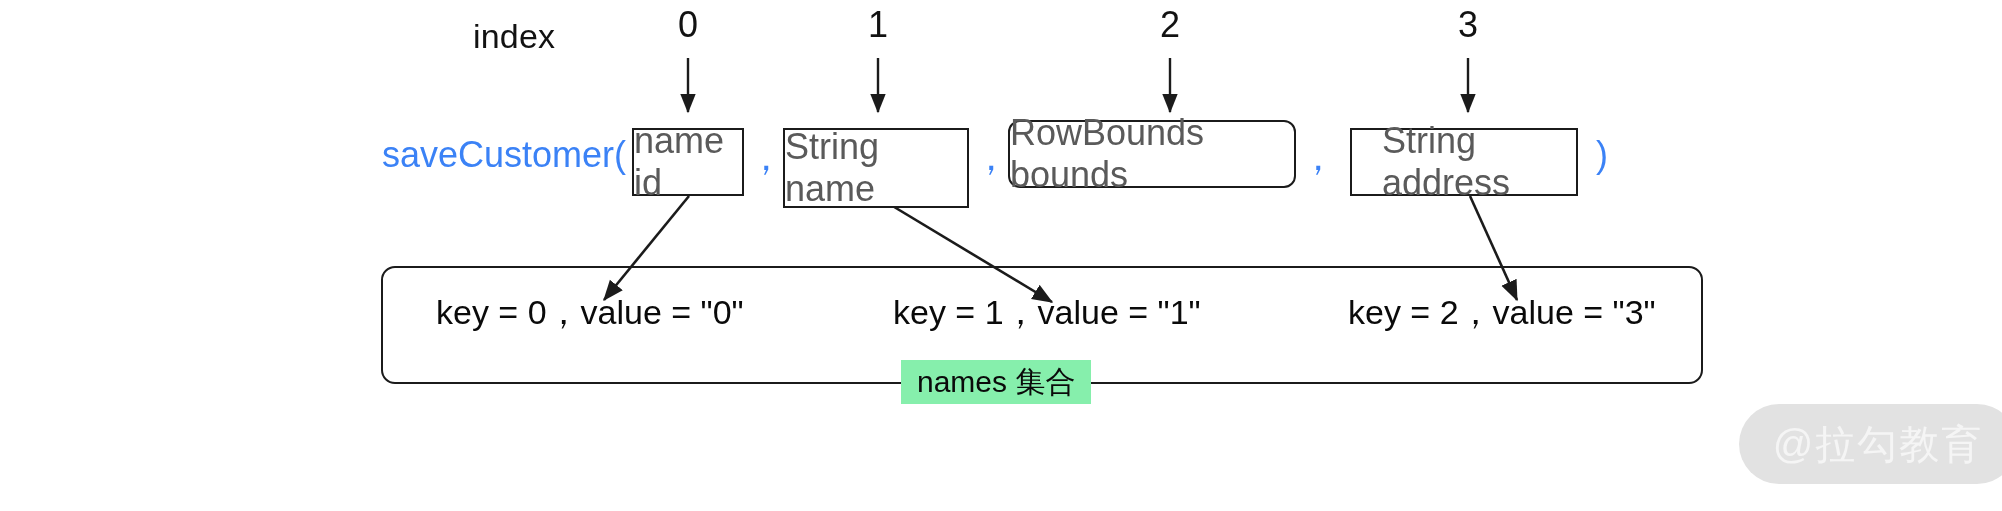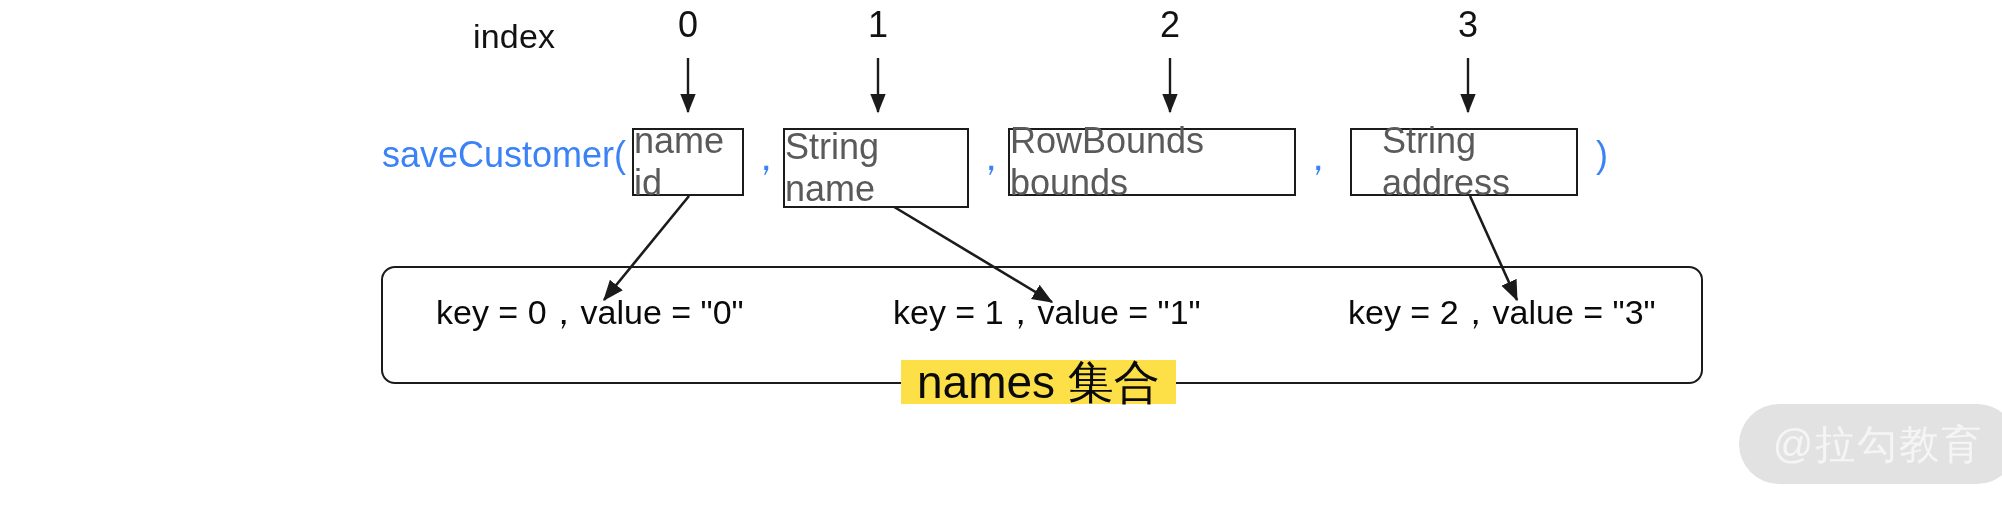--- a/index.html
+++ b/index.html
@@ -44,23 +44,23 @@
     background:transparent;
   }
   .entry{
     position:absolute;
     font-size:34px;color:#0a0a0a;
     top:290px;
   }
   #names-caption{
     position:absolute;
     left:853px;top:360px;
-    background:#fde047;
+    background:#86efac;
     padding:0 16px;
-    font-size:46px;color:#0a0a0a;
+    font-size:30px;color:#0a0a0a;
     line-height:44px;
   }
 
   
   #watermark{
     position:absolute;left:1691px;top:404px;
     width:278px;height:80px;
     border-radius:40px;
     background:#e2e2e2;
     display:flex;align-items:center;justify-content:center;
@@ -105,21 +105,21 @@
   <div class="param-box" style="left:584px;top:128px;width:112px;height:68px;">
     <span>name id</span>
   </div>
   <div class="abs sig-text" style="left:700px;top:134px;">，</div>
 
   <div class="param-box" style="left:735px;top:128px;width:186px;height:80px;">
     <span>String name</span>
   </div>
   <div class="abs sig-text" style="left:925px;top:134px;">，</div>
 
-  <div class="param-box" style="left:960px;top:128px;width:288px;height:68px;">
+  <div class="param-box" style="left:960px;top:120px;width:288px;height:68px;border-radius:12px;">
     <span>RowBounds bounds</span>
   </div>
   <div class="abs sig-text" style="left:1252px;top:134px;">，</div>
 
   <div class="param-box" style="left:1302px;top:128px;width:228px;height:68px;padding-left:30px;">
     <span>String address</span>
   </div>
 
   <div class="abs sig-text" style="left:1548px;top:134px;">)</div>
 

